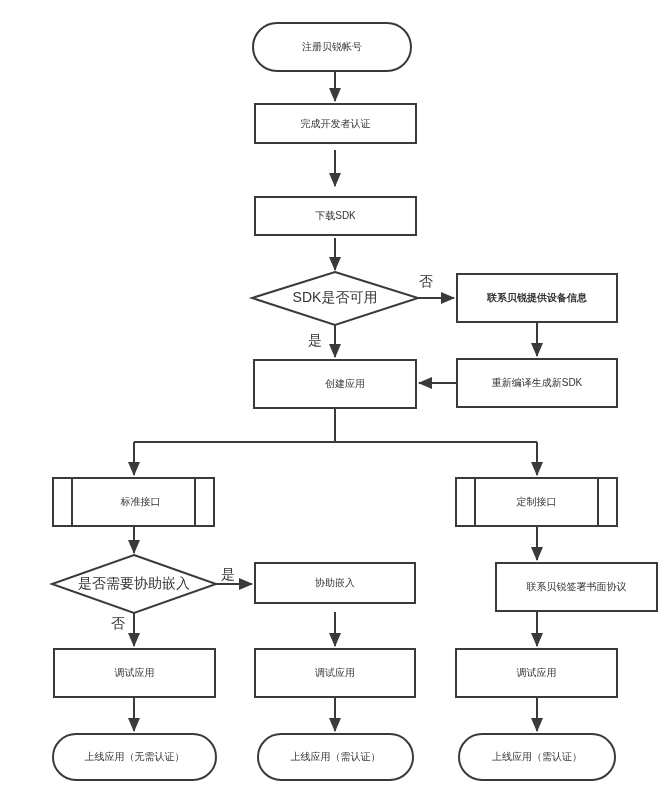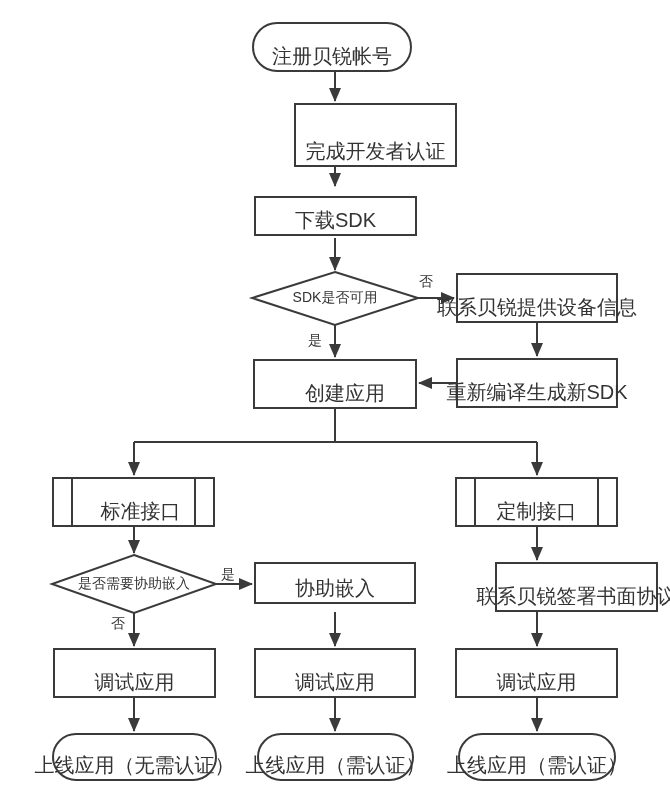--- a/index.html
+++ b/index.html
@@ -11,23 +11,23 @@
     color:#333333;
     overflow:hidden;
   }
   #edges{position:absolute;left:0;top:0;width:670px;height:804px;}
   .node{
     position:absolute;
     box-sizing:border-box;
     border:2px solid #3a3a3a;
     background:#ffffff;
     display:flex;
-    align-items:flex-end;
+    align-items:center;
     justify-content:center;
-    font-size:20px;
+    font-size:10px;
     color:#333333;
     white-space:nowrap;
   }
   .terminator{border-radius:25px;}
   .lbl{pointer-events:none;}
   .diamond-label{
     position:absolute;
     display:flex;align-items:center;justify-content:center;
     font-size:14px;color:#333333;white-space:nowrap;
     background:transparent;border:none;
@@ -36,24 +36,24 @@
     position:absolute;top:0;bottom:0;width:2px;background:#3a3a3a;
   }
   .predefined .bar-l{left:17px;}
   .predefined .bar-r{right:17px;}
   .edge-label{
     position:absolute;width:24px;height:18px;line-height:18px;
     text-align:center;font-size:14px;color:#333333;
   }
   
   #n-register{left:252px;top:22px;width:160px;height:50px;}
-  #n-devcert{left:254px;top:103px;width:163px;height:64px;margin-left:40px;}
+  #n-devcert{left:254px;top:103px;width:163px;height:41px;}
   #n-download{left:254px;top:196px;width:163px;height:40px;}
   #t-sdk{left:258px;top:283px;width:154px;height:30px;text-align:right;}
-  #n-contact{left:456px;top:273px;width:162px;height:50px;}
+  #n-contact{left:456px;top:273px;width:162px;height:50px;font-weight:bold;}
   #n-recompile{left:456px;top:358px;width:162px;height:50px;}
   #n-create{left:253px;top:359px;width:164px;height:50px;padding-left:20px;}
   #n-standard{left:52px;top:477px;width:163px;height:50px;padding-left:14px;}
   #n-custom{left:455px;top:477px;width:163px;height:50px;}
   #t-assist{left:57px;top:570px;width:154px;height:28px;}
   #n-embed{left:254px;top:562px;width:162px;height:42px;}
   #n-sign{left:455px;top:562px;width:163px;height:50px;margin-left:40px;}
   #n-debug-l{left:53px;top:648px;width:163px;height:50px;}
   #n-debug-m{left:254px;top:648px;width:162px;height:50px;}
   #n-debug-r{left:455px;top:648px;width:163px;height:50px;}

